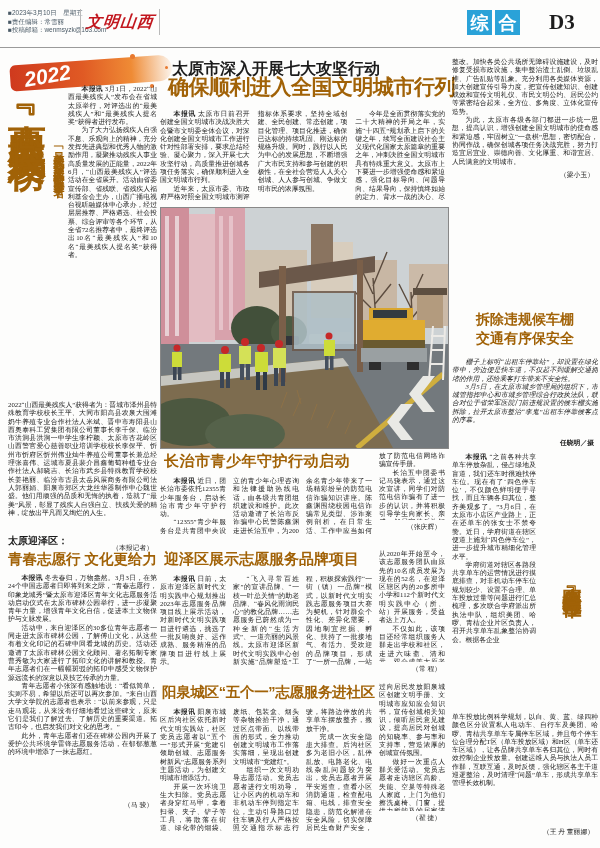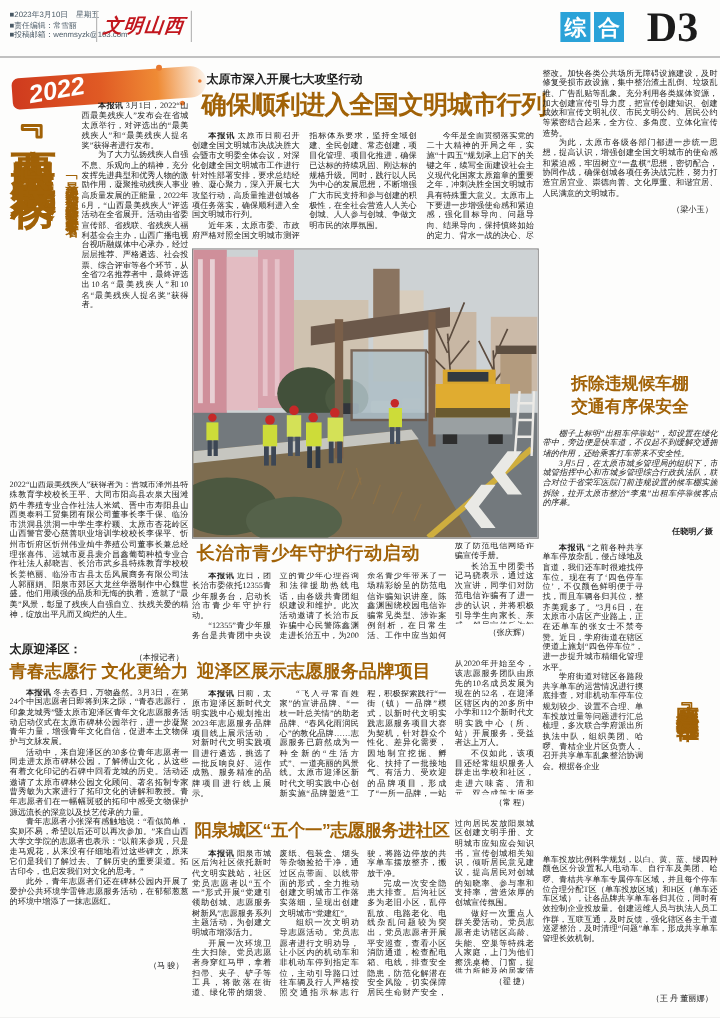--- a/index.html
+++ b/index.html
@@ -8,21 +8,21 @@
   .abs{position:absolute;}
   
   .meta{font-size:6.5px;line-height:8.5px;color:#4a5a66;font-family:"Liberation Sans",sans-serif;}
   .masthead{display:flex;align-items:center;gap:5px;}
   .mast-bar{width:1px;height:26px;background:#b9b9b9;}
   .mast-text{color:#c2171e;font-size:16px;font-weight:bold;font-style:italic;letter-spacing:1px;
              transform:skewX(-6deg);white-space:nowrap;}
   .badges{display:flex;align-items:flex-start;gap:3px;}
   .badge{width:25px;height:25px;background:#2aa2d8;color:#fff;font-family:"Liberation Sans",sans-serif;
          font-weight:bold;font-size:18px;display:flex;align-items:center;justify-content:center;}
-  .pageno{font-size:35px;font-weight:bold;font-family:"Liberation Serif",serif;margin-left:16px;line-height:25px;}
+  .pageno{font-size:21px;font-weight:bold;font-family:"Liberation Serif",serif;margin-left:26px;line-height:25px;}
   .rule{height:1px;background:#9a9a9a;}
   
   .brush{width:148px;height:26px;border-radius:13px 30px 30px 13px;transform:rotate(-4deg);
          background:linear-gradient(90deg,#cf3a1e 0%,#e05a24 45%,#ef8b35 75%,rgba(240,150,60,.08) 100%);
          display:flex;align-items:center;padding-left:14px;}
   .brush span{color:#fff;font-style:italic;font-weight:bold;font-size:21px;
               font-family:"Liberation Sans",sans-serif;transform:rotate(-6deg);}
   .speck{position:absolute;border-radius:50%;background:#e8792f;}
   
   .b{font-size:6.8px;line-height:8.3px;text-align:justify;overflow:hidden;column-fill:auto;}
@@ -90,21 +90,21 @@
     <div class="hl" style="font-size:14.5px;margin:2px 0 5px 0;">青春志愿行 文化更给力</div>
     <div class="b" style="height:224px;">
       <p><b class="lead">本报讯</b><span>冬去春归，万物盎然。3月3日，在第24个中国志愿者日即将到来之际，“青春志愿行，印象龙城秀”暨太原市迎泽区青年文化志愿服务活动启动仪式在太原市碑林公园举行，进一步凝聚青年力量，增强青年文化自信，促进本土文物保护与文脉发展。</span></p>
       <p>活动中，来自迎泽区的30多位青年志愿者一同走进太原市碑林公园，了解傅山文化，从这些有着文化印记的石碑中回看龙城的历史。活动还邀请了太原市碑林公园文化顾问、著名拓制专家曹秀敏为大家进行了拓印文化的讲解和教授。青年志愿者们在一幅幅斑驳的拓印中感受文物保护源远流长的深意以及技艺传承的力量。</p>
       <p>青年志愿者小张深有感触地说：“看似简单，实则不易，希望以后还可以再次参加。”来自山西大学文学院的志愿者也表示：“以前来参观，只是走马观花，从来没有仔细地看过这些碑文，原来它们是我们了解过去、了解历史的重要渠道。拓古印今，也启发我们对文化的思考。”</p>
       <p>此外，青年志愿者们还在碑林公园内开展了爱护公共环境学雷锋志愿服务活动，在郁郁葱葱的环境中增添了一抹志愿红。</p>
     </div>
     <div class="byline">（马 骏）</div>
   </div>
 
-  <div class="abs kicker" style="left:172px;top:59px;font-size:10px;">太原市深入开展七大攻坚行动</div>
+  <div class="abs kicker" style="left:172px;top:59px;font-size:16px;">太原市深入开展七大攻坚行动</div>
   <div class="abs hl" style="left:168px;top:73px;width:290px;font-size:21px;letter-spacing:-0.5px;">确保顺利进入全国文明城市行列</div>
   <div class="abs b" style="left:160px;top:110px;width:285px;height:95px;column-count:3;column-gap:8px;">
     <p><b class="lead">本报讯</b><span>太原市日前召开创建全国文明城市决战决胜大会暨市文明委全体会议，对深化创建全国文明城市工作进行针对性部署安排，要求总结经验、凝心聚力，深入开展七大攻坚行动，高质量推进创城各项任务落实，确保顺利进入全国文明城市行列。</span></p>
     <p>近年来，太原市委、市政府严格对照全国文明城市测评指标体系要求，坚持全域创建、全民创建、常态创建，项目化管理、项目化推进，确保已达标的持续巩固、刚达标的规格升级。同时，践行以人民为中心的发展思想，不断增强广大市民支持和参与创建的积极性，在全社会营造人人关心创城、人人参与创城、争做文明市民的浓厚氛围。</p>
     <p>今年是全面贯彻落实党的二十大精神的开局之年，实施“十四五”规划承上启下的关键之年，续写全面建设社会主义现代化国家太原篇章的重要之年，冲刺决胜全国文明城市具有特殊重大意义。太原市上下要进一步增强使命感和紧迫感，强化目标导向、问题导向、结果导向，保持慎终如始的定力、背水一战的决心、尽锐出战的态势，坚决打好打赢创城攻坚这场硬仗。</p>
 
   </div>
   <div class="abs" style="left:452px;top:58px;width:146px;">
     <div class="b" style="height:110px;">
       <p class="noind">整改。加快各类公共场所无障碍设施建设，及时修复受损市政设施，集中整治渣土乱倒、垃圾乱堆、广告乱贴等乱象。充分利用各类媒体资源，加大创建宣传引导力度，把宣传创建知识、创建成效和宣传文明礼仪、市民文明公约、居民公约等紧密结合起来，全方位、多角度、立体化宣传造势。</p>

